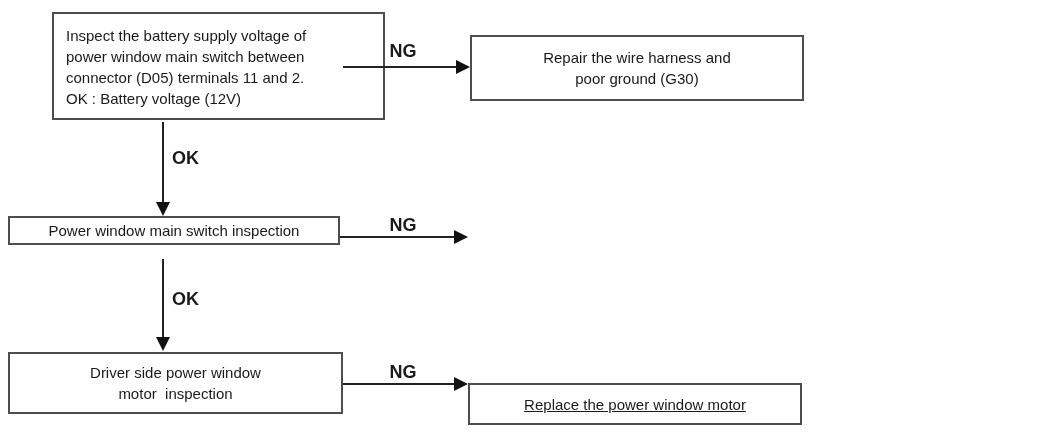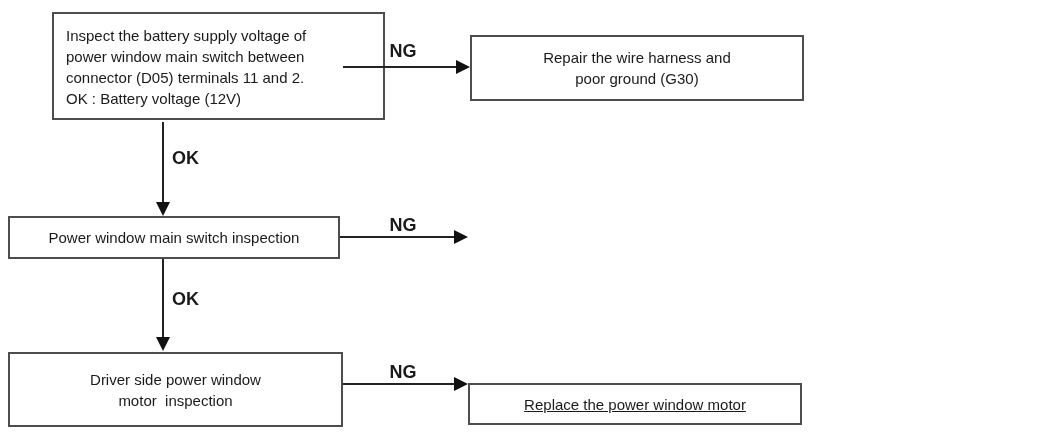--- a/index.html
+++ b/index.html
@@ -30,23 +30,23 @@
   .node.center {
     justify-content: center;
     text-align: center;
   }
   .node.left {
     align-items: flex-start;
     padding: 11px 12px;
   }
   #n1 { left: 10px;  top: 12px;  width: 333px; height: 108px; margin-left: 42px; }
   #n2 { left: 470px; top: 35px;  width: 334px; height: 66px; }
-  #n3 { left: 8px;   top: 216px; width: 332px; height: 43px; }
+  #n3 { left: 8px;   top: 216px; width: 332px; height: 29px; }
   #n4 { left: 468px; top: 215px; width: 335px; height: 42px; }
-  #n5 { left: 8px;   top: 352px; width: 335px; height: 75px; }
+  #n5 { left: 8px;   top: 352px; width: 335px; height: 62px; }
   #n6 { left: 468px; top: 383px; width: 334px; height: 42px; text-decoration: underline; }
 
   .hline {
     position: absolute;
     height: 2px;
     background: #222222;
   }
   .vline {
     position: absolute;
     width: 2px;

